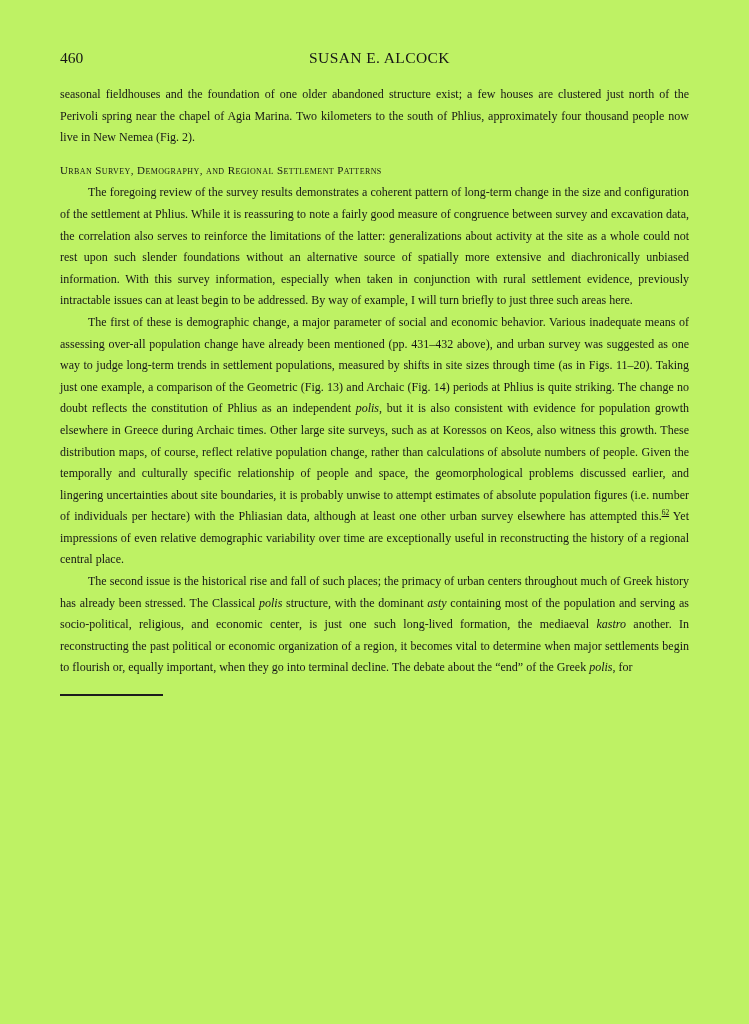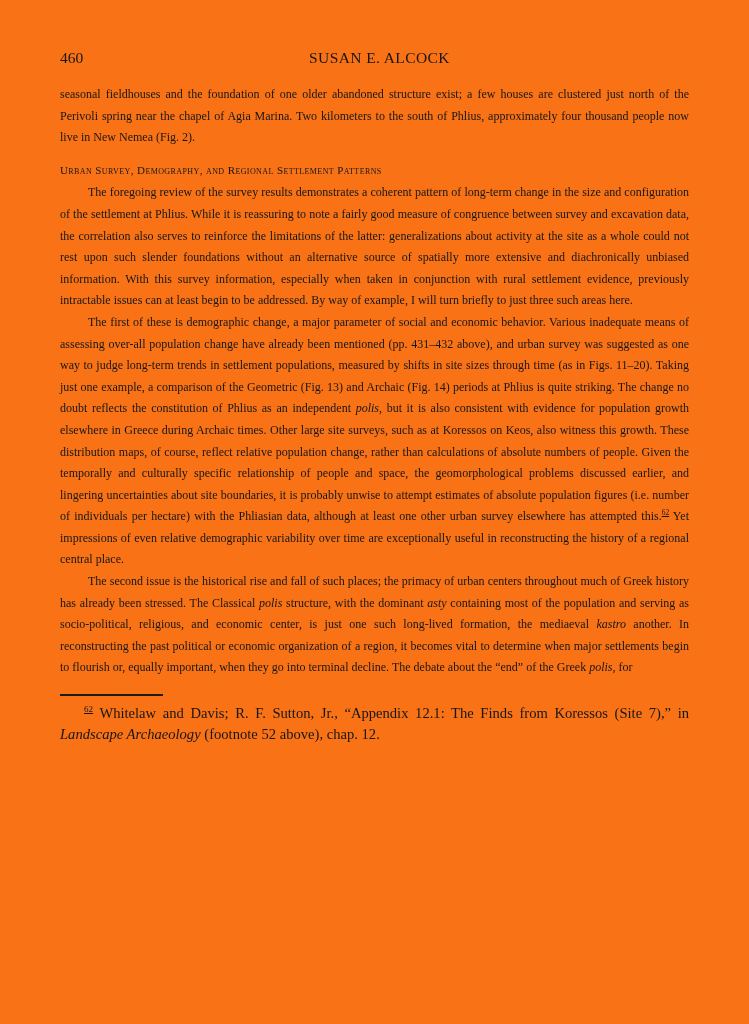--- a/index.html
+++ b/index.html
@@ -4,21 +4,21 @@
 <style>
   html, body {
     margin: 0;
     padding: 0;
     background: #ffffff;
   }
   .page {
     position: relative;
     width: 749px;
     height: 1024px;
-    background: #f97316;
+    background: #bef264;
     color: #161616;
     font-family: "Liberation Serif", "DejaVu Serif", serif;
     overflow: hidden;
     box-sizing: border-box;
     padding: 48px 60px 0 60px;
   }
   .page-header {
     position: relative;
     height: 20px;
     font-size: 15.5px;
@@ -99,16 +99,15 @@
     <h2 class="section-heading">Urban Survey, Demography, and Regional Settlement Patterns</h2>
 
     <p class="indent"><span>The foregoing review of the survey results demonstrates a coherent pattern of long-term change in the size and configuration of the settlement at Phlius. While it is reassuring to note a fairly good measure of congruence between survey and excavation data, the correlation also serves to reinforce the limitations of the latter: generalizations about activity at the site as a whole could not rest upon such slender foundations without an alternative source of spatially more extensive and diachronically unbiased information. With this survey information, especially when taken in conjunction with rural settlement evidence, previously intractable issues can at least begin to be addressed. By way of example, I will turn briefly to just three such areas here.</span></p>
     <p class="indent"><span>The first of these is demographic change, a major parameter of social and economic behavior. Various inadequate means of assessing over-all population change have already been mentioned (pp. 431–432 above), and urban survey was suggested as one way to judge long-term trends in settlement populations, measured by shifts in site sizes through time (as in Figs. 11–20). Taking just one example, a comparison of the Geometric (Fig. 13) and Archaic (Fig. 14) periods at Phlius is quite striking. The change no doubt reflects the constitution of Phlius as an independent </span><i>polis</i><span>, but it is also consistent with evidence for population growth elsewhere in Greece during Archaic times. Other large site surveys, such as at Koressos on Keos, also witness this growth. These distribution maps, of course, reflect relative population change, rather than calculations of absolute numbers of people. Given the temporally and culturally specific relationship of people and space, the geomorphological problems discussed earlier, and lingering uncertainties about site boundaries, it is probably unwise to attempt estimates of absolute population figures (i.e. number of individuals per hectare) with the Phliasian data, although at least one other urban survey elsewhere has attempted this.</span><sup>62</sup><span> Yet impressions of even relative demographic variability over time are exceptionally useful in reconstructing the history of a regional central place.</span></p>
     <p class="indent"><span>The second issue is the historical rise and fall of such places; the primacy of urban centers throughout much of Greek history has already been stressed. The Classical </span><i>polis</i><span> structure, with the dominant </span><i>asty</i><span> containing most of the population and serving as socio-political, religious, and economic center, is just one such long-lived formation, the mediaeval </span><i>kastro</i><span> another. In reconstructing the past political or economic organization of a region, it becomes vital to determine when major settlements begin to flourish or, equally important, when they go into terminal decline. The debate about the “end” of the Greek </span><i>polis</i><span>, for</span></p>
   </div>
 
   <hr class="footnote-rule">
 
   <div class="footnotes">
-    <p class="indent"><sup>62</sup><span> Whitelaw and Davis; R. F. Sutton, Jr., “Appendix 12.1: The Finds from Koressos (Site 7),” in </span><i>Landscape Archaeology</i><span> (footnote 52 above), chap. 12.</span></p>
   </div>
 
 </div>
 
 </body></html>

